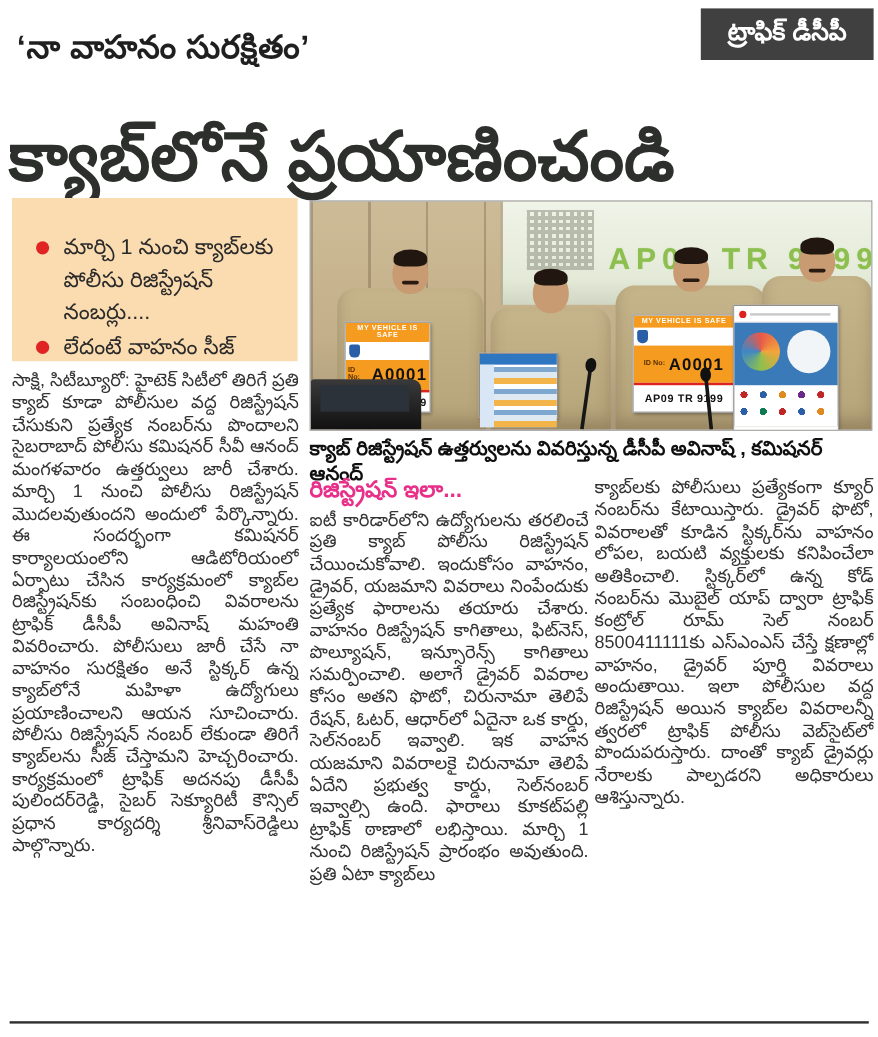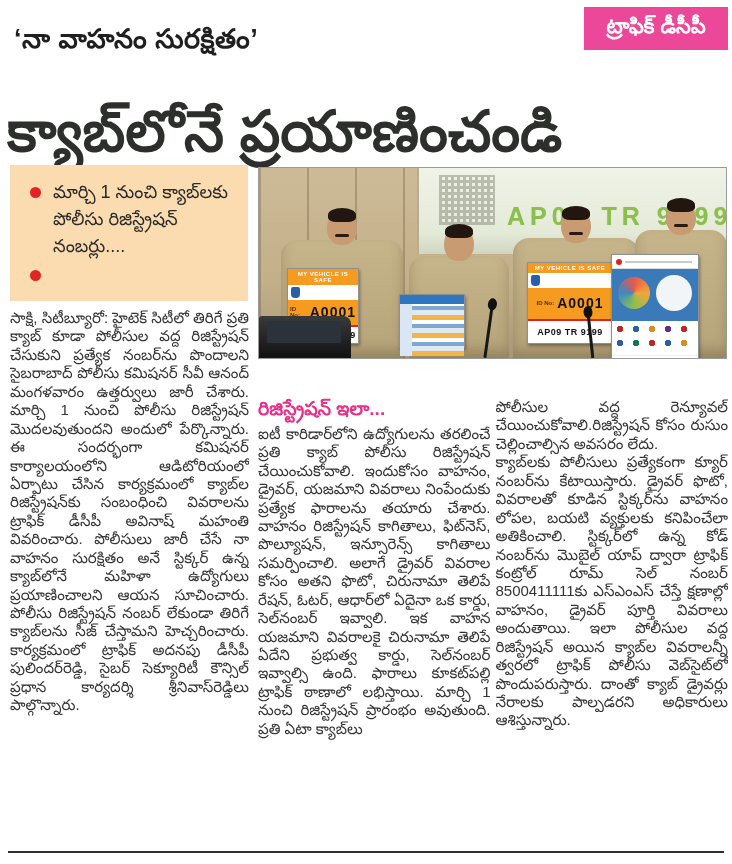--- a/index.html
+++ b/index.html
@@ -4,31 +4,31 @@
 <style>
   html,body{margin:0;padding:0;}
   body{
     width:732px;height:864px;position:relative;background:#ffffff;overflow:hidden;
     font-family:"Liberation Sans","DejaVu Sans",sans-serif;color:#333;
   }
   .kicker{
     position:absolute;left:14px;top:24px;font-size:27px;font-weight:bold;color:#1f1f1f;letter-spacing:.5px;
   }
   .badge{
-    position:absolute;left:584px;top:7px;width:144px;height:43px;background:#ec4899;
+    position:absolute;left:584px;top:7px;width:144px;height:43px;background:#404040;
     display:flex;align-items:center;justify-content:center;
   }
   .badge span{color:#ffffff;font-size:21px;font-weight:bold;}
   .headline{
     position:absolute;left:7px;top:56px;width:722px;font-size:57px;font-weight:bold;color:#2c2f2b;line-height:1.3;white-space:nowrap;
   }
   
   .highlight-box{
     position:absolute;left:10px;top:165px;width:238px;height:136px;background:#fbdcb0;
-    box-sizing:border-box;padding:14px 10px 8px 16px;
+    box-sizing:border-box;padding:28px 10px 8px 16px;
   }
   .bullet-item{display:flex;align-items:flex-start;margin-bottom:2px;}
   .dot{flex:0 0 auto;width:11px;height:11px;border-radius:50%;background:#e02424;margin:8px 12px 0 4px;}
   .bullet-text{font-size:18px;line-height:1.5;color:#2a2a2a;}
   .col1{
     position:absolute;left:10px;top:309px;width:239px;height:538px;
     font-size:15px;line-height:1.23;text-align:justify;color:#333;overflow:hidden;
   }
   
   .photo-block{position:absolute;left:258px;top:167px;width:469px;}
@@ -128,20 +128,21 @@
 
 <h1 class="headline">క్యాబ్‌లోనే ప్రయాణించండి</h1>
 
 <div class="highlight-box">
   <div class="bullet-item">
     <span class="dot"></span>
     <span class="bullet-text">మార్చి 1 నుంచి క్యాబ్‌లకు పోలీసు రిజిస్ట్రేషన్ నంబర్లు....</span>
   </div>
   <div class="bullet-item">
     <span class="dot"></span>
+    <span class="bullet-text">లేదంటే వాహనం సీజ్</span>
   </div>
 </div>
 
 <div class="col1">సాక్షి, సిటీబ్యూరో: హైటెక్ సిటీలో తిరిగే ప్రతి క్యాబ్ కూడా పోలీసుల వద్ద రిజిస్ట్రేషన్ చేసుకుని ప్రత్యేక నంబర్‌ను పొందాలని సైబరాబాద్ పోలీసు కమిషనర్ సీవీ ఆనంద్ మంగళవారం ఉత్తర్వులు జారీ చేశారు. మార్చి 1 నుంచి పోలీసు రిజిస్ట్రేషన్ మొదలవుతుందని అందులో పేర్కొన్నారు. ఈ సందర్భంగా కమిషనర్ కార్యాలయంలోని ఆడిటోరియంలో ఏర్పాటు చేసిన కార్యక్రమంలో క్యాబ్‌ల రిజిస్ట్రేషన్‌కు సంబంధించి వివరాలను ట్రాఫిక్ డీసీపీ అవినాష్ మహంతి వివరించారు. పోలీసులు జారీ చేసే నా వాహనం సురక్షితం అనే స్టిక్కర్ ఉన్న క్యాబ్‌లోనే మహిళా ఉద్యోగులు ప్రయాణించాలని ఆయన సూచించారు. పోలీసు రిజిస్ట్రేషన్ నంబర్ లేకుండా తిరిగే క్యాబ్‌లను సీజ్ చేస్తామని హెచ్చరించారు. కార్యక్రమంలో ట్రాఫిక్ అదనపు డీసీపీ పులిందర్‌రెడ్డి, సైబర్ సెక్యూరిటీ కౌన్సిల్ ప్రధాన కార్యదర్శి శ్రీనివాస్‌రెడ్డిలు పాల్గొన్నారు.</div>
 
 <div class="photo-block">
   <div class="photo">
     <div class="panel-lines"></div>
     <div class="screen">
       <div class="qr"></div>
@@ -211,26 +212,26 @@
       <div class="c-top"></div>
       <div class="c-blue"></div>
       <div class="c-grid"></div>
       <div class="c-foot"></div>
     </div>
 
     <div class="laptop"></div>
     <div class="mic"></div>
     <div class="mic mic2"></div>
   </div>
+  <div class="caption">క్యాబ్ రిజిస్ట్రేషన్ ఉత్తర్వులను వివరిస్తున్న డీసీపీ అవినాష్ , కమిషనర్ ఆనంద్</div>
 </div>
 
 <div class="cols">
   <div class="colflow">
     <h3 class="subhead">రిజిస్ట్రేషన్ ఇలా...</h3>
     <p class="body-p">ఐటీ కారిడార్‌లోని ఉద్యోగులను తరలించే ప్రతి క్యాబ్ పోలీసు రిజిస్ట్రేషన్ చేయించుకోవాలి. ఇందుకోసం వాహనం, డ్రైవర్, యజమాని వివరాలు నింపేందుకు ప్రత్యేక ఫారాలను తయారు చేశారు. వాహనం రిజిస్ట్రేషన్ కాగితాలు, ఫిట్‌నెస్, పొల్యూషన్, ఇన్సూరెన్స్ కాగితాలు సమర్పించాలి. అలాగే డ్రైవర్ వివరాల కోసం అతని ఫొటో, చిరునామా తెలిపే రేషన్, ఓటర్, ఆధార్‌లో ఏదైనా ఒక కార్డు, సెల్‌నంబర్ ఇవ్వాలి. ఇక వాహన యజమాని వివరాలకై చిరునామా తెలిపే ఏదేని ప్రభుత్వ కార్డు, సెల్‌నంబర్ ఇవ్వాల్సి ఉంది. ఫారాలు కూకట్‌పల్లి ట్రాఫిక్ ఠాణాలో లభిస్తాయి. మార్చి 1 నుంచి రిజిస్ట్రేషన్ ప్రారంభం అవుతుంది. ప్రతి ఏటా క్యాబ్‌లు</p>
   </div>
   <div class="colflow">
-    <p class="body-p">పోలీసుల వద్ద రెన్యూవల్ చేయించుకోవాలి.రిజిస్ట్రేషన్ కోసం రుసుం చెల్లించాల్సిన అవసరం లేదు.</p>
     <p class="body-p">క్యాబ్‌లకు పోలీసులు ప్రత్యేకంగా క్యూర్ నంబర్‌ను కేటాయిస్తారు. డ్రైవర్ ఫొటో, వివరాలతో కూడిన స్టిక్కర్‌ను వాహనం లోపల, బయటి వ్యక్తులకు కనిపించేలా అతికించాలి. స్టిక్కర్‌లో ఉన్న కోడ్ నంబర్‌ను మొబైల్ యాప్ ద్వారా ట్రాఫిక్ కంట్రోల్ రూమ్ సెల్ నంబర్ 8500411111కు ఎస్ఎంఎస్ చేస్తే క్షణాల్లో వాహనం, డ్రైవర్ పూర్తి వివరాలు అందుతాయి. ఇలా పోలీసుల వద్ద రిజిస్ట్రేషన్ అయిన క్యాబ్‌ల వివరాలన్నీ త్వరలో ట్రాఫిక్ పోలీసు వెబ్‌సైట్‌లో పొందుపరుస్తారు. దాంతో క్యాబ్ డ్రైవర్లు నేరాలకు పాల్పడరని అధికారులు ఆశిస్తున్నారు.</p>
   </div>
 </div>
 
 <div class="bottom-rule"></div>
 
 </body></html>

